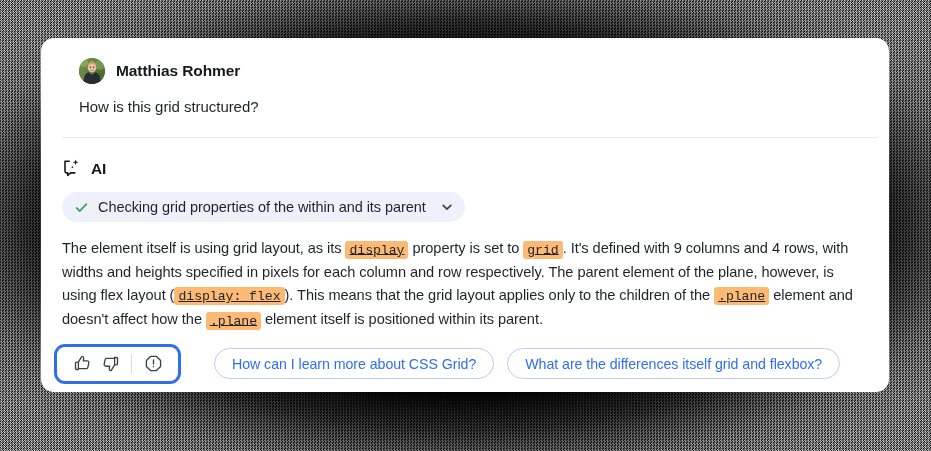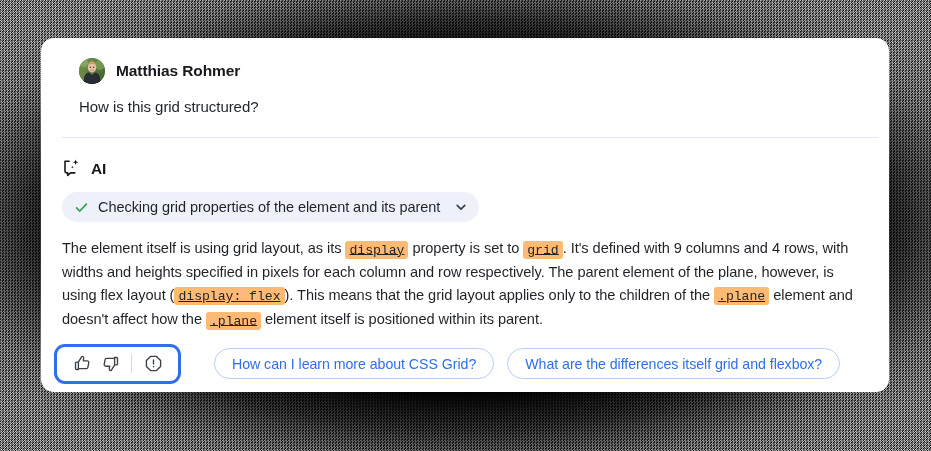--- a/index.html
+++ b/index.html
@@ -283,21 +283,21 @@
         <path d="M13.6 1.6l.72 2.02 2.02.72-2.02.72-.72 2.02-.72-2.02-2.02-.72 2.02-.72z" fill="#16181d"></path>
         <path d="M10.4 7.7l.38 1.05 1.05.38-1.05.38-.38 1.05-.38-1.05-1.05-.38 1.05-.38z" fill="#16181d"></path>
       </svg>
       <div class="ai-label">AI</div>
     </div>
 
     <div class="chip">
       <svg class="chip-check" viewBox="0 0 15 15">
         <path d="M2.6 7.9l3.1 3.2 6.7-7" fill="none" stroke="#3aa35a" stroke-width="1.7" stroke-linecap="round" stroke-linejoin="round"></path>
       </svg>
-      <span class="chip-label">Checking grid properties of the element and its parent</span>
+      <span class="chip-label">Checking grid properties of the within and its parent</span>
       <svg class="chip-chevron" viewBox="0 0 14 14">
         <path d="M3.2 5.3L7 9.1l3.8-3.8" fill="none" stroke="#3b4149" stroke-width="1.7" stroke-linecap="round" stroke-linejoin="round"></path>
       </svg>
     </div>
 
     <div class="answer" id="answer">The element itself is using grid layout, as its <code class="inline">display</code> property is set to <code class="inline">grid</code>. It's defined with 9 columns and 4 rows, with widths and heights specified in pixels for each column and row respectively. The parent element of the plane, however, is using flex layout (<code class="inline">display: flex</code>). This means that the grid layout applies only to the children of the <code class="inline">.plane</code> element and doesn't affect how the <code class="inline">.plane</code> element itself is positioned within its parent.</div>
   </div>
 
   <div class="footer">
 

